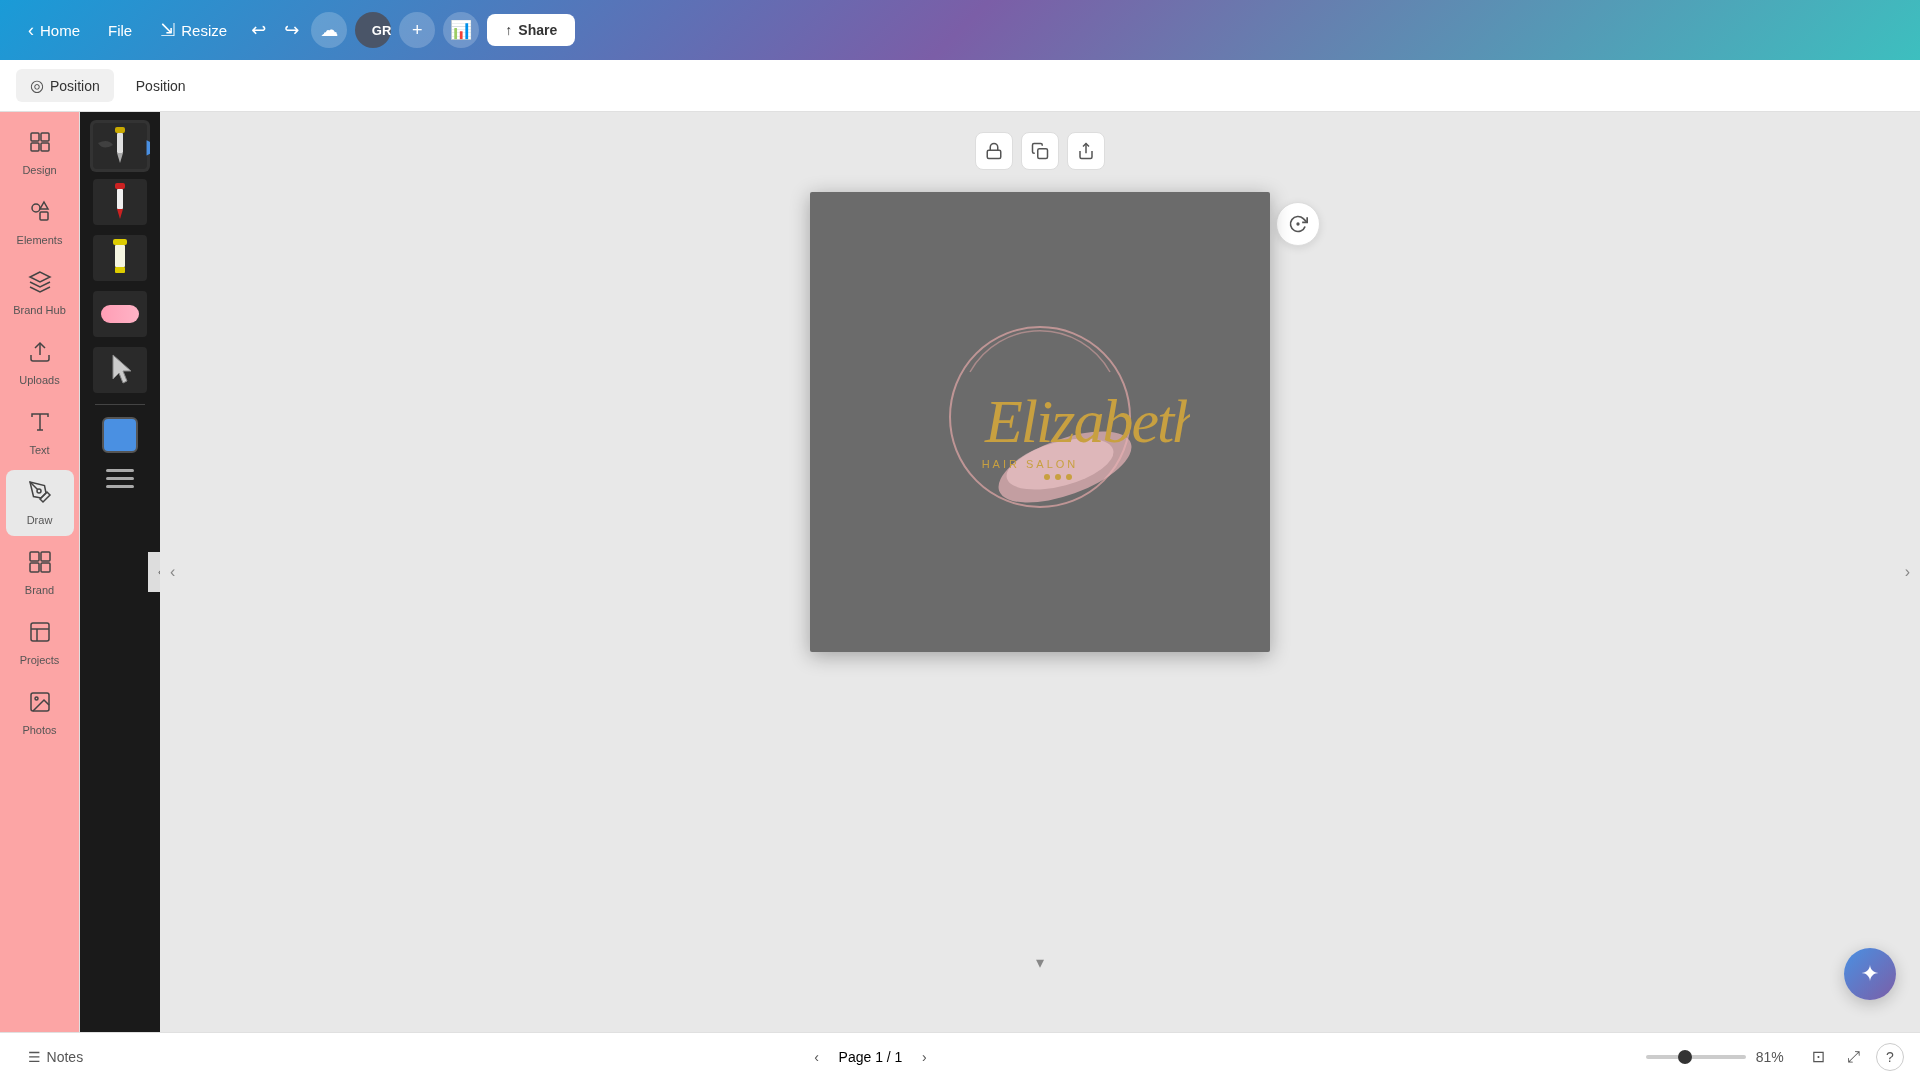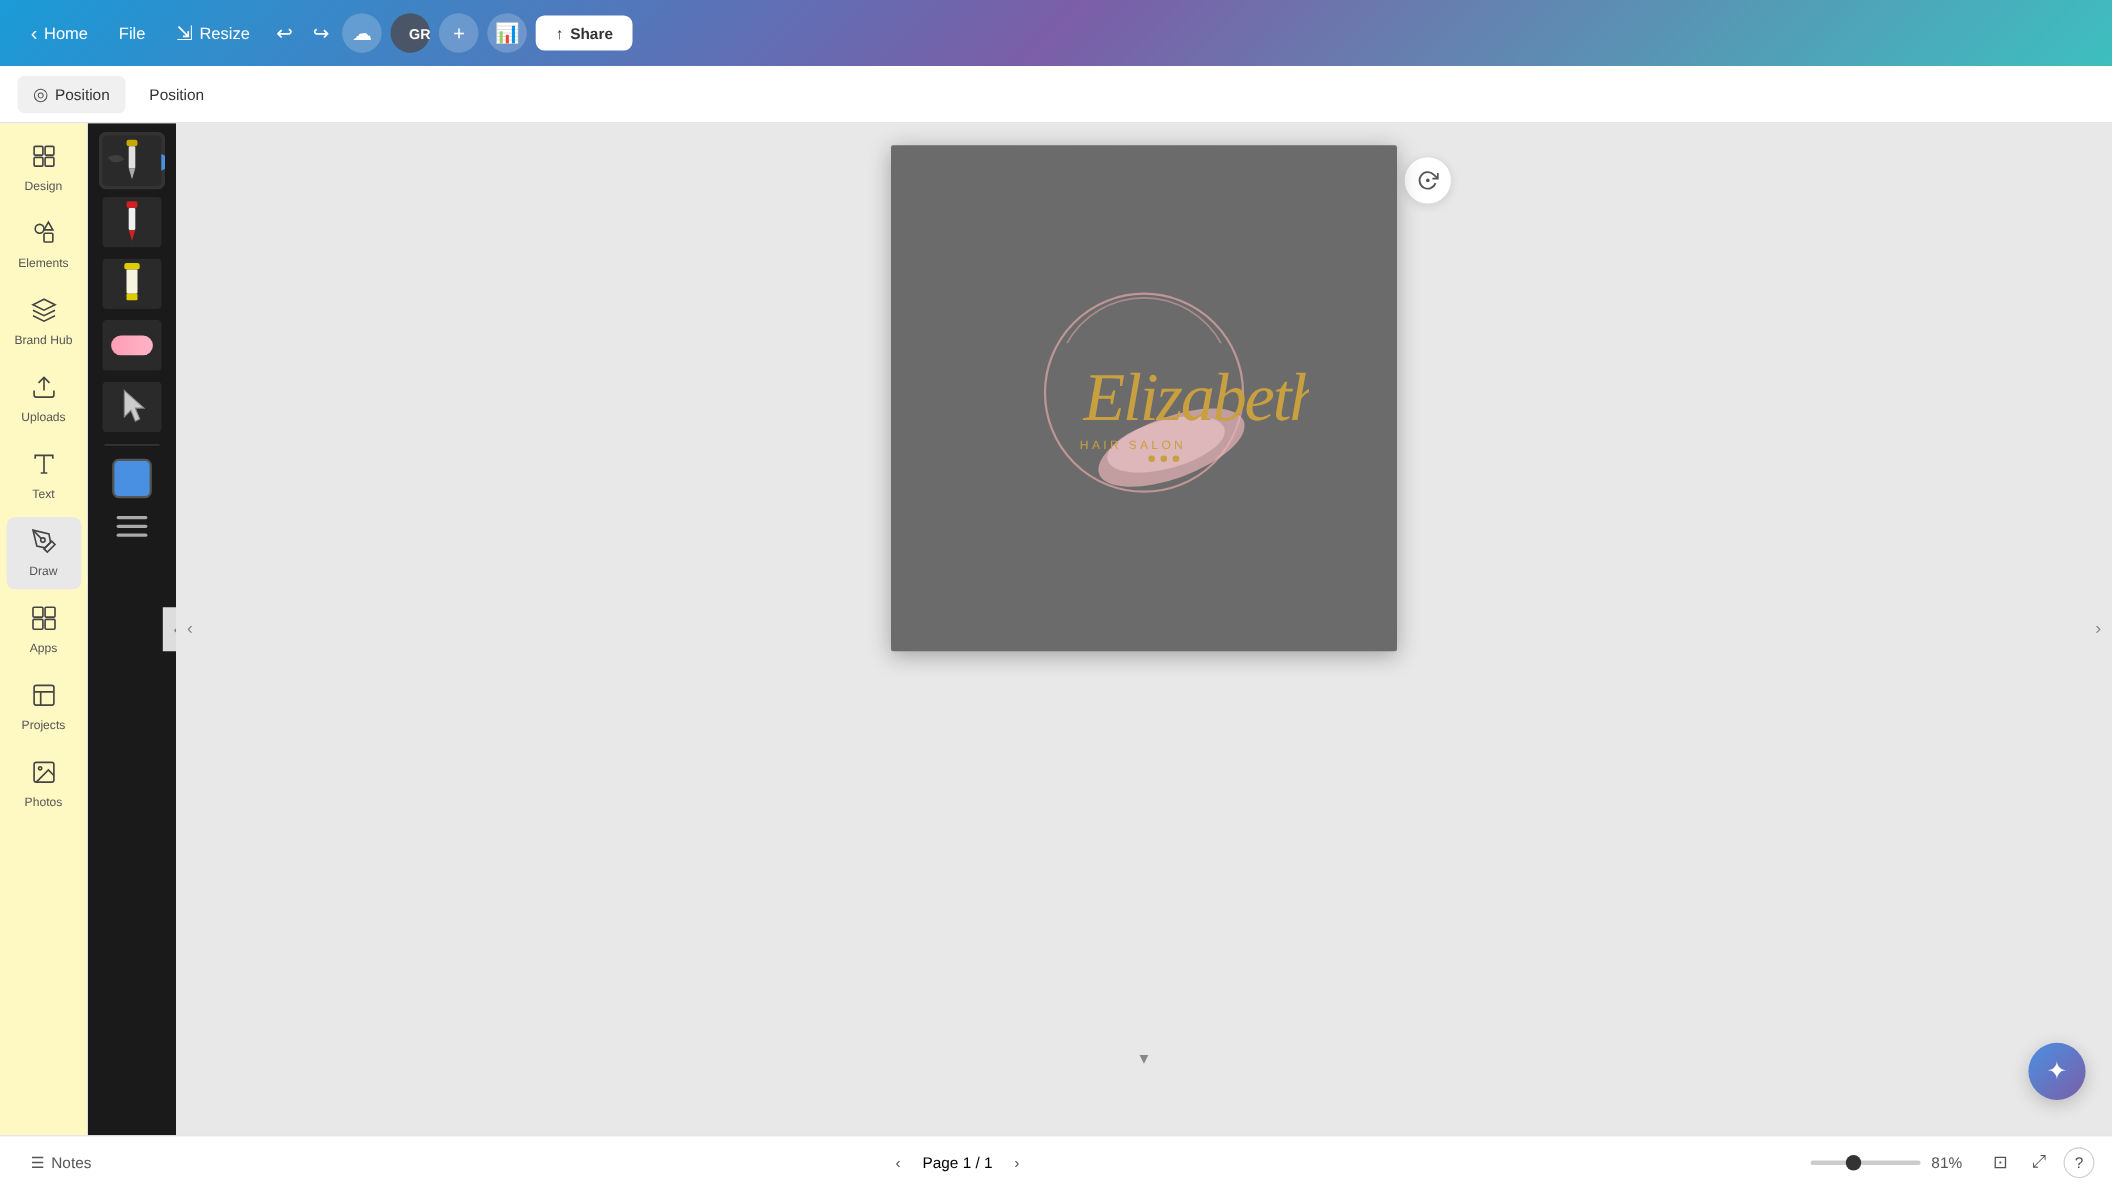--- a/index.html
+++ b/index.html
@@ -74,21 +74,21 @@
     .secondary-btn.active { background: #f0f0f0; }
     .animate-icon { font-size: 16px; color: #555; }
 
     
     .main-area {
       flex: 1; display: flex; overflow: hidden;
     }
 
     
     .left-sidebar {
-      width: 80px; background: #fef9c3;
+      width: 80px; background: #fca5a5;
       border-right: 1px solid #e0e0e0;
       display: flex; flex-direction: column;
       align-items: center; padding: 8px 0;
       gap: 4px; flex-shrink: 0;
     }
     .sidebar-item {
       width: 68px; display: flex; flex-direction: column;
       align-items: center; gap: 4px; padding: 10px 4px;
       border-radius: 8px; cursor: pointer;
       color: #555; font-size: 11px; font-weight: 500;
@@ -150,20 +150,21 @@
       margin-bottom: 12px;
     }
     .canvas-tool-btn {
       width: 38px; height: 38px; border-radius: 8px;
       background: white; border: 1px solid #ddd;
       display: flex; align-items: center; justify-content: center;
       cursor: pointer; font-size: 18px; color: #555;
     }
 
     .canvas-wrapper {
+      margin-top: 60px;
       position: relative;
     }
     .canvas-container {
       width: 460px; height: 460px;
       background: #6b6b6b;
       border-radius: 2px;
       display: flex; align-items: center; justify-content: center;
       position: relative; overflow: hidden;
       box-shadow: 0 4px 20px rgba(0,0,0,0.3);
     }
@@ -388,21 +389,21 @@
     </div>
     <div class="sidebar-item">
       <span class="si-icon">
         <svg width="24" height="24" viewBox="0 0 24 24" fill="none" stroke="#444" stroke-width="1.5">
           <rect x="2" y="2" width="9" height="9" rx="1"></rect>
           <rect x="13" y="2" width="9" height="9" rx="1"></rect>
           <rect x="2" y="13" width="9" height="9" rx="1"></rect>
           <rect x="13" y="13" width="9" height="9" rx="1"></rect>
         </svg>
       </span>
-      <span>Apps</span>
+      <span>Brand</span>
     </div>
     <div class="sidebar-item">
       <span class="si-icon">
         <svg width="24" height="24" viewBox="0 0 24 24" fill="none" stroke="#444" stroke-width="1.5">
           <rect x="3" y="3" width="18" height="18" rx="2"></rect>
           <path d="M3 9h18"></path>
           <path d="M9 21V9"></path>
         </svg>
       </span>
       <span>Projects</span>

